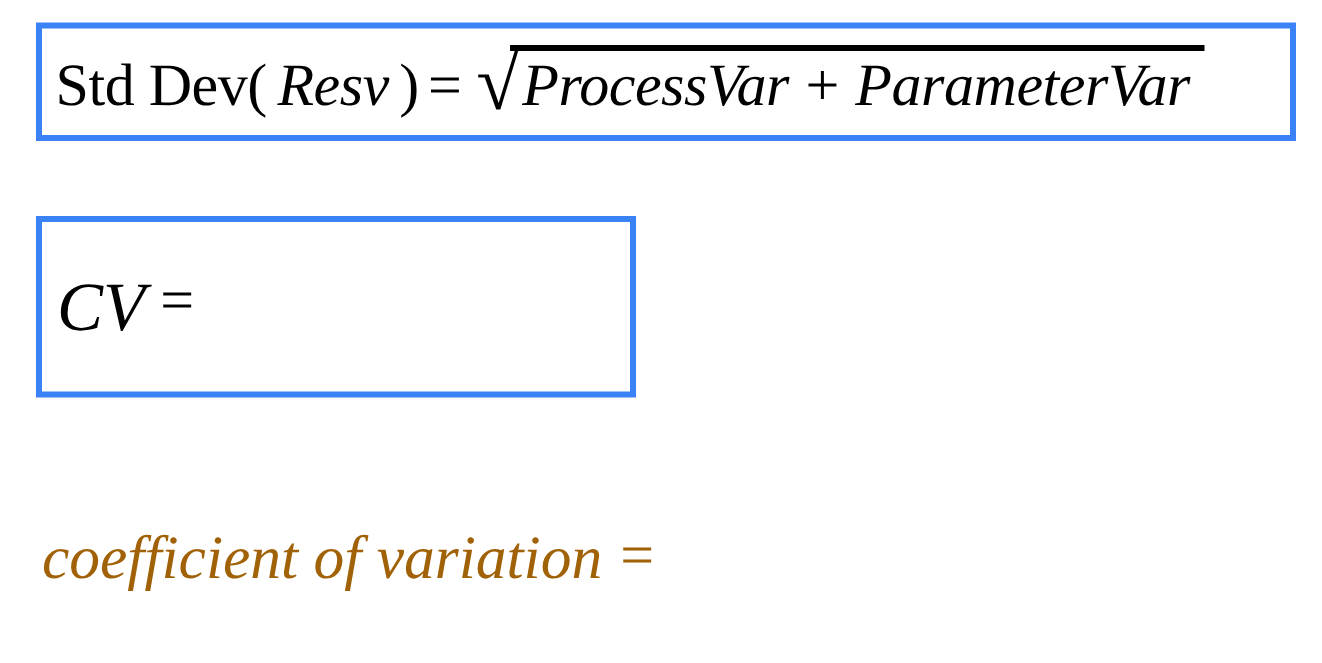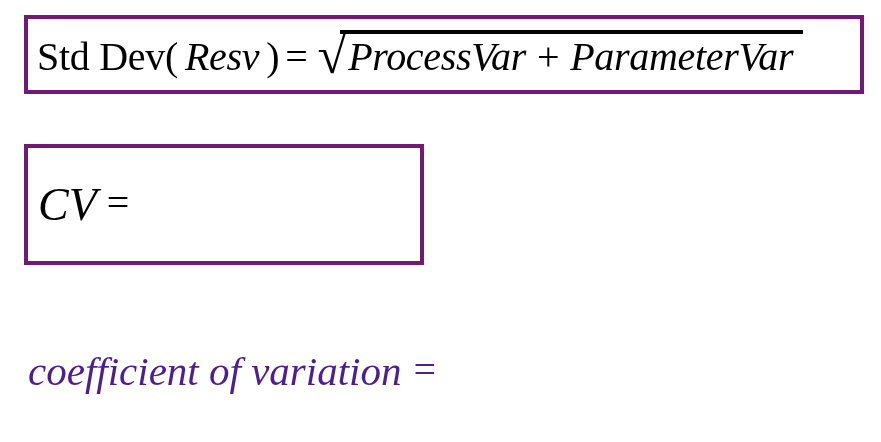--- a/index.html
+++ b/index.html
@@ -13,21 +13,21 @@
   .page {
     position: relative;
     width: 881px;
     height: 442px;
     background: #ffffff;
   }
 
   
   .formula-box {
     position: absolute;
-    border: 4px solid #701a75;
+    border: 4px solid #3b82f6;
     background: #ffffff;
     display: flex;
     align-items: center;
   }
   #stddev-box {
     left: 24px; top: 15px;
     width: 840px; height: 79px;
   }
   #cv-box {
     left: 24px; top: 144px;
@@ -73,39 +73,38 @@
   .frac {
     display: inline-block;
     text-align: center;
   }
   .frac .num { display: block; }
   .frac .den { display: block; border-top: 4px solid #000000; }
 
   
   .f2-row {
     display: flex;
-    align-items: center;
     padding-left: 10px;
     white-space: nowrap;
   }
   .f2-lhs { font-size: 46px; }
   .eq2 { font-size: 40px; margin: 0 12px 0 10px; transform: translateY(-2px); }
   .f2-frac { font-size: 37px; transform: translateY(2px); }
   .f2-frac .num { padding: 0 8px 5px; }
   .f2-frac .den { padding: 4px 8px 2px; }
 
   
   #coeff-row {
     position: absolute;
     left: 28px; top: 297px;
     height: 138px;
     display: flex;
     align-items: center;
     white-space: nowrap;
-    color: #4c1d95;
+    color: #a16207;
   }
   .f3-lhs { font-size: 41px; transform: translateY(5px); }
   .eq3 { font-size: 40px; margin: 0 14px 0 12px; transform: translateY(3px); }
   .f3-frac { font-size: 41px; }
   .f3-frac .num { padding: 0 12px 8px; }
   .f3-frac .den { padding: 6px 12px 0; }
 </style>
 </head>
 <body>
 

